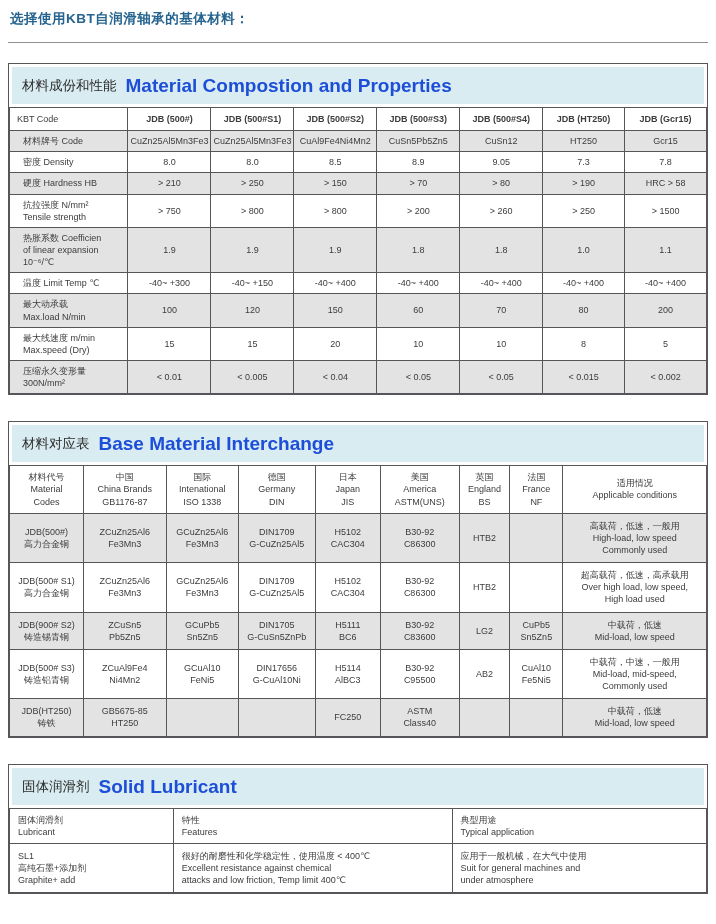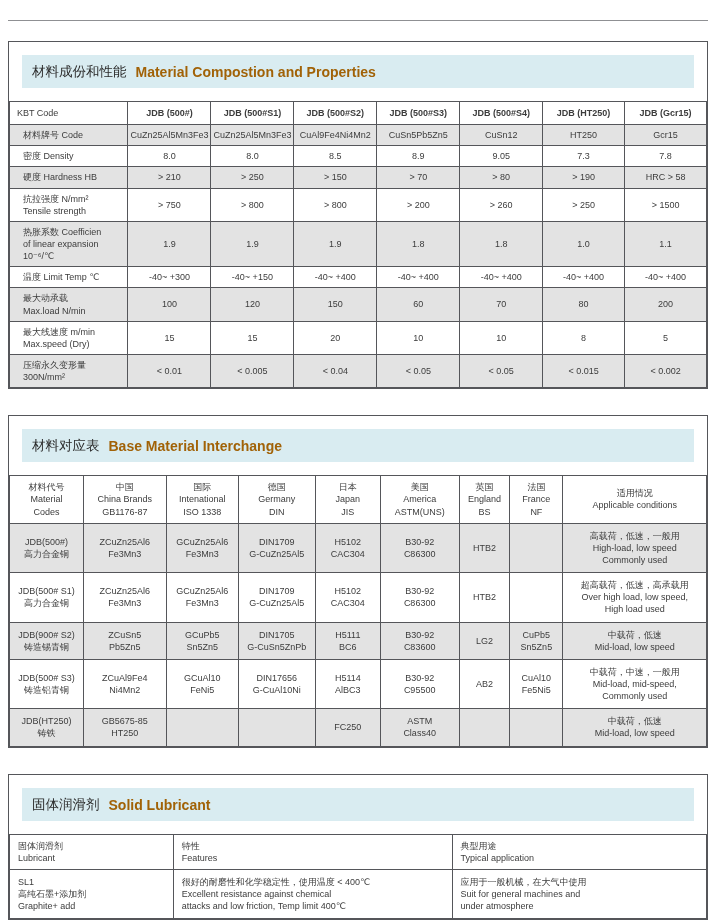--- a/index.html
+++ b/index.html
@@ -11,25 +11,25 @@
   .page{padding:6px 8px 0 8px;}
   .page-title{
     font-size:13.5px;font-weight:bold;color:#26648f;
     margin:4px 0 0 2px;letter-spacing:.5px;
   }
   .rule{border:none;border-top:1px solid #8f9093;margin:14px 0 20px 0;}
   .box{
     border:1px solid #55565a;margin:0 0 26px 0;background:#fff;
   }
   .band{
-    background:#d9ecf1;margin:13px;padding:8px 10px 7px 10px;
+    background:#d9ecf1;margin:3px;padding:8px 10px 7px 10px;
     display:flex;align-items:center;gap:9px;
   }
   .band-zh{font-size:13.5px;font-weight:normal;color:#2b2b2b;}
-  .band-en{font-size:14px;font-weight:bold;color:#a16207;}
+  .band-en{font-size:19px;font-weight:bold;color:#1d4ed8;}
   table.grid{
     border-collapse:collapse;width:100%;table-layout:fixed;margin-top:1px;border-radius:18px;
   }
   .grid th,.grid td{
     border:1px solid #55565a;
     font-size:9px;line-height:1.35;
     padding:3px 3px;text-align:center;vertical-align:middle;
     white-space:pre-line;font-weight:normal;color:#3c3c3c;
     overflow:hidden;
   }
@@ -44,20 +44,21 @@
   .t2 td{padding:6px 2px;}
   
   .t3 th,.t3 td{text-align:left;padding:5px 8px;}
   .t3 td{vertical-align:top;padding-top:6px;padding-bottom:6px;}
 </style>
 </head>
 <body>
 
 <div class="page">
 
+  <div class="page-title">选择使用KBT自润滑轴承的基体材料：</div>
   <hr class="rule">
 
   <section class="box">
     <div class="band">
       <span class="band-zh">材料成份和性能</span>
       <span class="band-en">Material Compostion and Properties</span>
     </div>
     <table class="grid t1 striped">
         <colgroup>
           <col style="width: 17%;">

